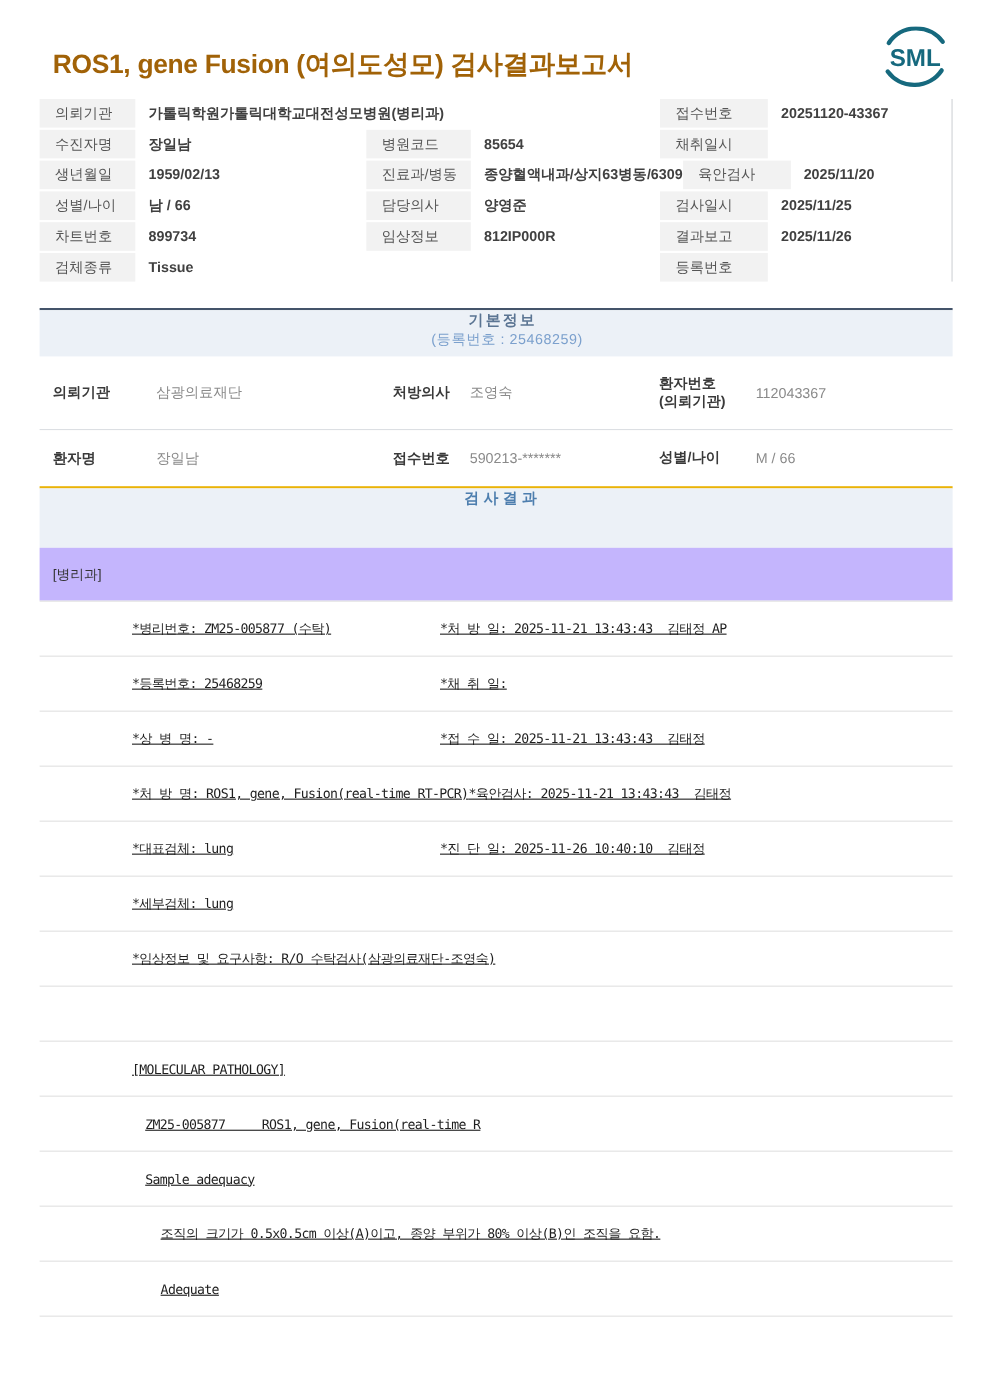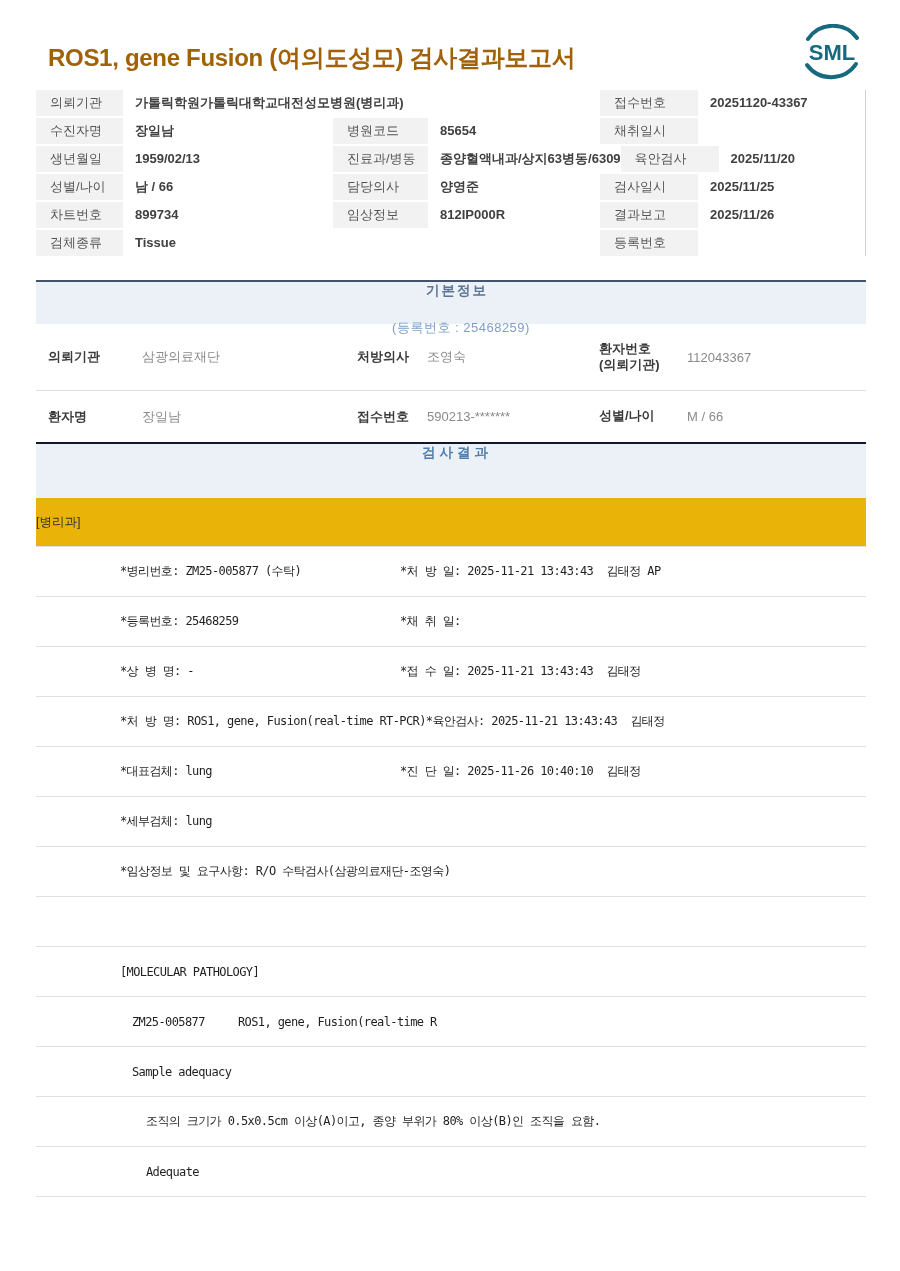--- a/index.html
+++ b/index.html
@@ -32,52 +32,53 @@
   .w-v1{flex:0 0 210px;}
   .w-l2{flex:0 0 95px;}
   .w-v2{flex:0 0 172px;}
   .w-l3{flex:0 0 98px;}
   .w-v3{flex:1 1 auto;}
   .w-span{flex:0 0 477px;}
   .ovf{position:relative;z-index:2;overflow:visible;}
 
   
   .sec1{margin-top:24px;border-top:2px solid #44546a;}
-  .sec2{border-top:2px solid #0f172a;}
+  .sec2{border-top:2px solid #eab308;}
   .band{background:#ecf1f7;height:42px;display:flex;align-items:center;padding-left:12px;flex-direction:column;}
   .band.tall{height:54px;}
   .sec-title{font-size:13.5px;font-weight:bold;color:#5b7593;letter-spacing:2px;}
   .sec-title.blue{color:#4d7eae;letter-spacing:4px;}
-  .sec-sub{font-size:13px;color:#7ba0cd;margin-left:8px;letter-spacing:0.5px;margin-top:19px;}
+  .sec-sub{font-size:13px;color:#7ba0cd;margin-left:8px;letter-spacing:0.5px;}
 
   .birow{display:flex;align-items:center;padding-left:12px;}
   .birow.a{height:66px;}
   .birow.b{height:51px;}
   .bisep{border-top:1px solid #dcdfe3;}
   .flabel{font-weight:bold;color:#3a3a3a;font-size:13px;}
   .fvalue{color:#8a8a8a;font-size:13px;white-space:pre;}
   .c1l{flex:0 0 70px;}
   .c1v{flex:0 0 215px;margin-left:24px;}
   .c2l{flex:0 0 70px;}
   .c2v{flex:0 0 172px;}
   .c3l{flex:0 0 88px;line-height:1.25;}
   .c3v{flex:1 1 auto;}
 
   
   .dept{
-    background:#eab308;height:48px;display:flex;align-items:center;
-    font-size:12.5px;color:#333;
+    background:#c4b5fd;height:48px;display:flex;align-items:center;
+    padding-left:12px;font-size:12.5px;color:#333;
   }
   .rrows{border-top:1px solid #e0e0e0;}
   .rrow{
     height:49px;border-bottom:1px solid #e0e0e0;
     display:flex;align-items:center;box-sizing:content-box;
     font-family:"DejaVu Sans Mono","Liberation Mono",monospace;
     font-size:12px;letter-spacing:-0.6px;color:#1f1f1f;
     padding-left:84px;
+    text-decoration:underline;
   }
   .rrow.ind2{padding-left:96px;}
   .rrow.ind3{padding-left:110px;}
   .rleft{flex:0 0 280px;white-space:pre;overflow:visible;}
   .rleft.full{flex:1 1 auto;}
   .rright{flex:1 1 auto;white-space:pre;}
 </style>
 </head>
 <body>
 

